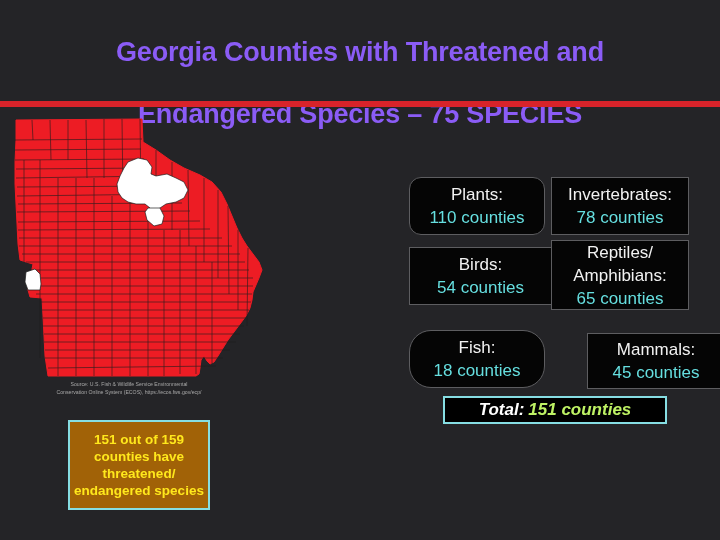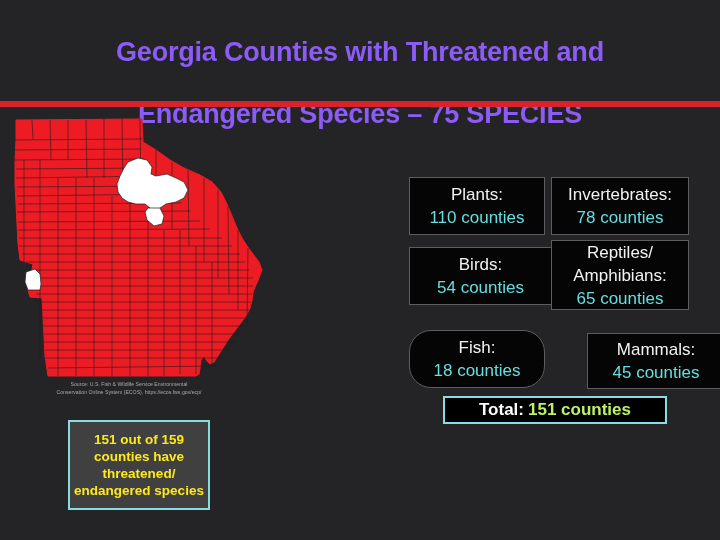--- a/index.html
+++ b/index.html
@@ -42,21 +42,21 @@
     color:#a9a9a9;
     font-size:5.2px;
     line-height:7.6px;
     text-align:center;
     font-family:"Liberation Sans", sans-serif;
   }
 
   
   .callout{
     position:absolute;left:68px;top:420px;width:142px;height:90px;
-    background:#404040;
+    background:#a16207;
     border:2px solid #86dee3;
     box-sizing:border-box;
     display:flex;align-items:center;justify-content:center;
   }
   .callout-text{
     color:#ffe81c;
     font-weight:bold;
     font-size:13.5px;
     line-height:17px;
     text-align:center;
@@ -79,33 +79,33 @@
     text-align:center;
     white-space:pre-line;
   }
   .stat .value{
     color:#66dfe0;
     font-size:17px;
     line-height:23px;
     text-align:center;
   }
 
-  .s-plants       {left:409px;top:177px;width:136px;height:58px;}
+  .s-plants       {left:409px;top:177px;width:136px;height:58px;border-radius:12px;}
   .s-invertebrates{left:551px;top:177px;width:138px;height:58px;}
   .s-birds        {left:409px;top:247px;width:143px;height:58px;}
   .s-reptiles     {left:551px;top:240px;width:138px;height:70px;}
   .s-fish         {left:409px;top:330px;width:136px;height:58px;border-radius:22px;}
   .s-mammals      {left:551px;top:333px;width:138px;height:56px;margin-left:36px;}
 
   .total-box{
     position:absolute;left:443px;top:396px;width:224px;height:28px;
     background:#000000;
     border:2px solid #86dee3;
     box-sizing:border-box;
-    display:flex;align-items:center;justify-content:center;
+    display:flex;align-items:center;justify-content:center;font-style:italic;
   }
   .total-label{color:#ffffff;font-weight:bold;font-size:17px;}
   .total-value{color:#bef264;font-weight:bold;font-size:17px;margin-left:4px;}
 </style>
 </head>
 <body>
 
 <div class="slide">
 
   <div class="title-block">

